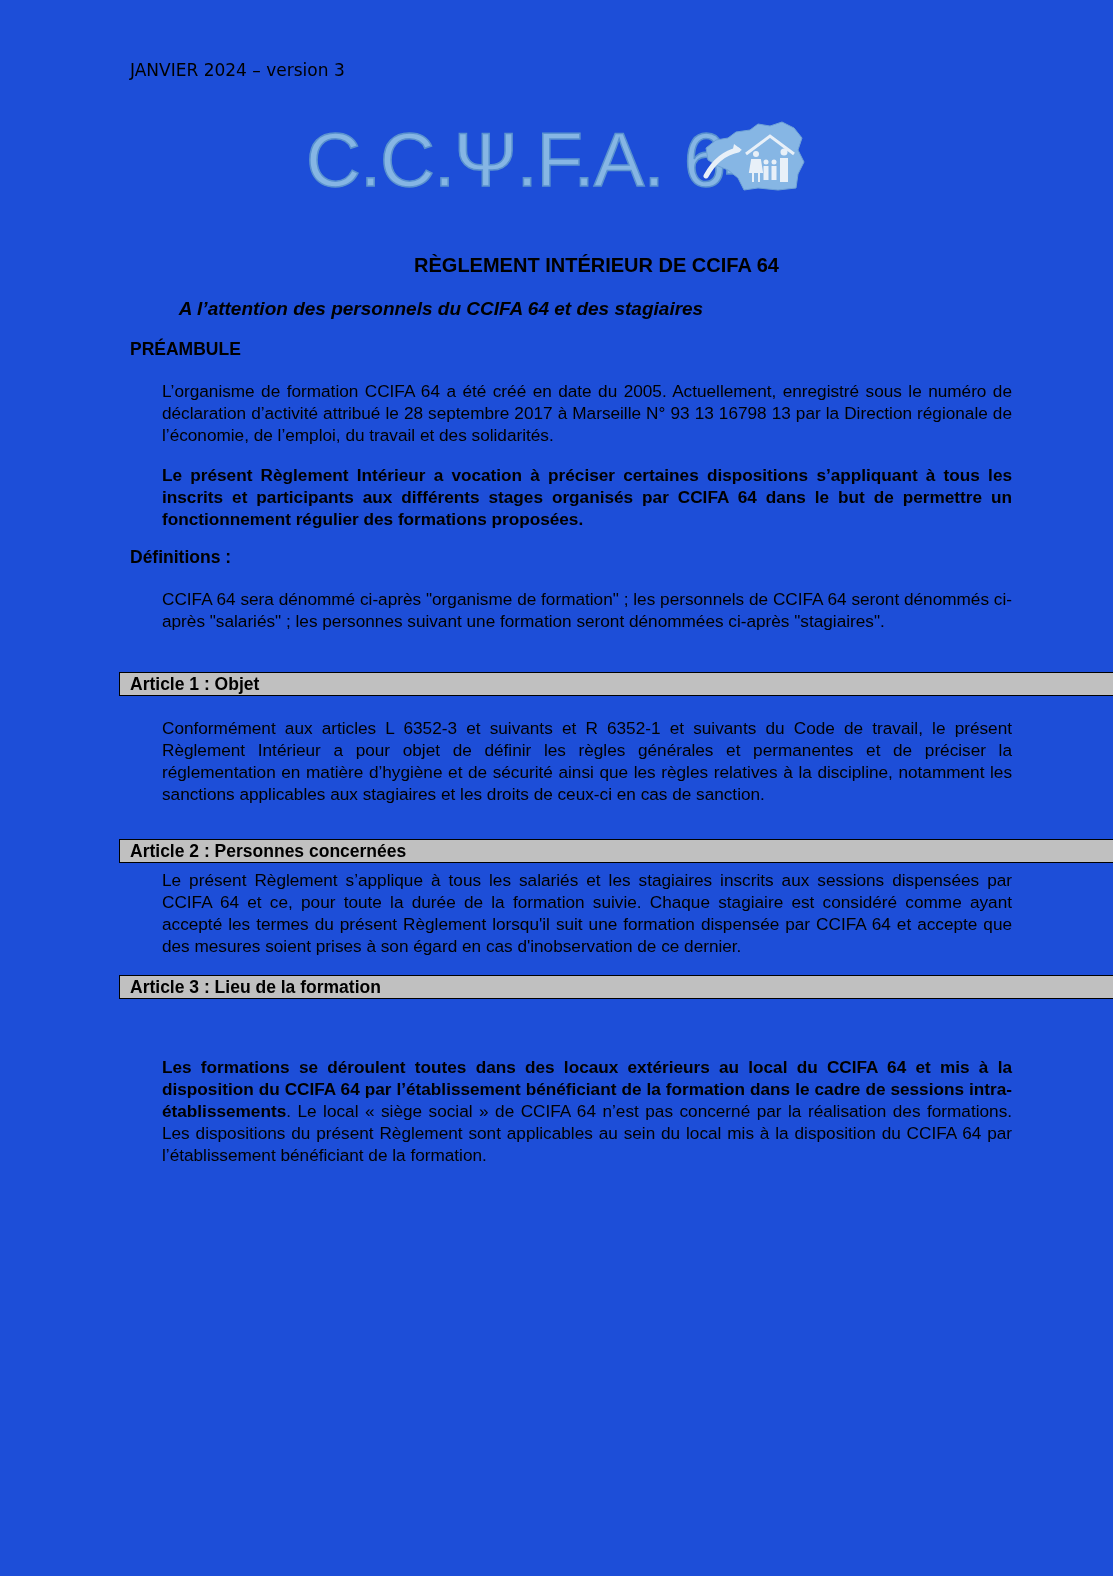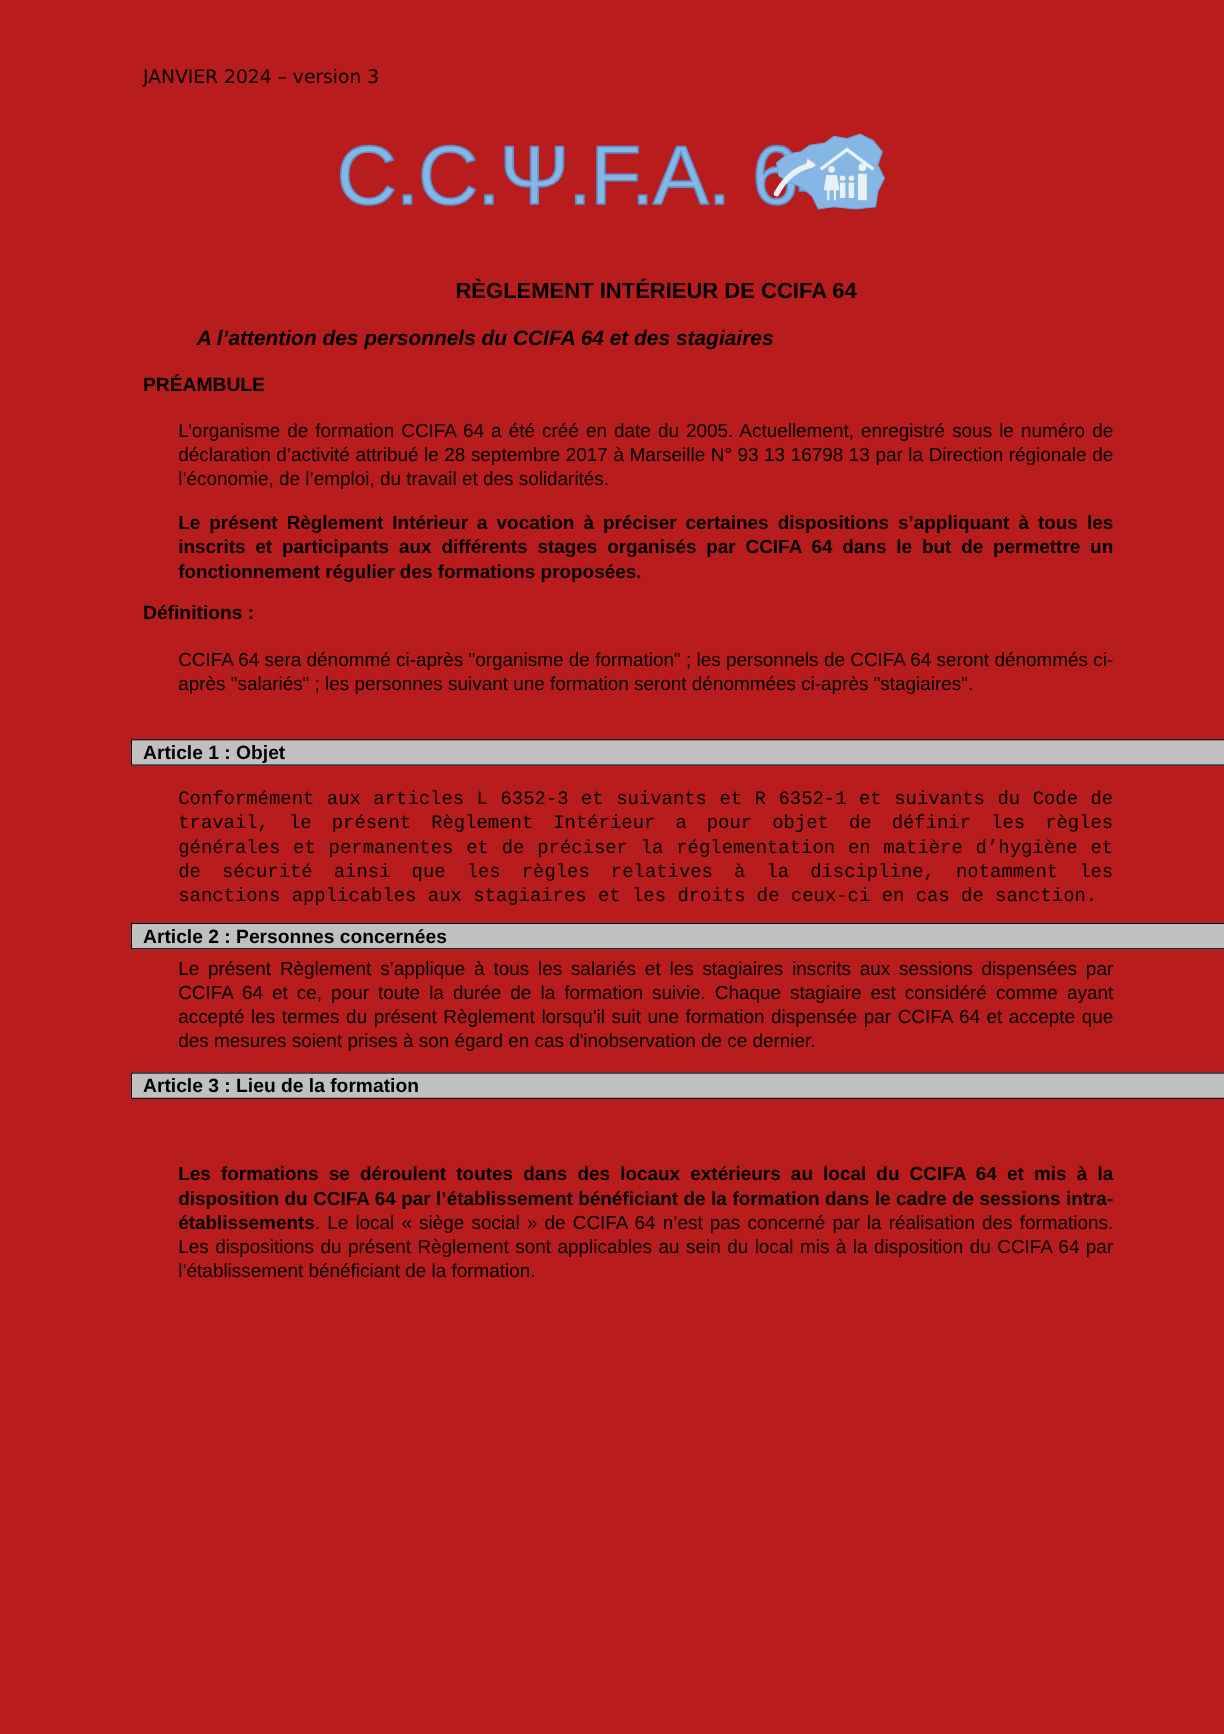--- a/index.html
+++ b/index.html
@@ -1,18 +1,18 @@
 <!DOCTYPE html>
 <html><head>
 <meta charset="utf-8">
 <style>
   html, body { margin: 0; padding: 0; background: #ffffff; }
   body { width: 1113px; height: 1576px; position: relative; overflow: hidden;
          font-family: "Liberation Sans", sans-serif; color: #000; }
-  .page { position: absolute; left: 0; top: 0; width: 1113px; height: 1576px; background: #b91c1c; }
+  .page { position: absolute; left: 0; top: 0; width: 1113px; height: 1576px; background: #1d4ed8; }
 
   .header-date { position: absolute; left: 130px; top: 60px; font-family: "DejaVu Sans", sans-serif;
                  font-size: 17px; color: #000; letter-spacing: 0px; }
 
   .logo { position: absolute; left: 306px; top: 122px; height: 80px; width: 500px; }
   .logo-text { position: absolute; left: 0; top: 0; font-family: "Liberation Sans", sans-serif;
                font-size: 76px; line-height: 76px; color: #86b6e4; font-weight: normal;
                -webkit-text-stroke: 1.5px #5a92cf; letter-spacing: -1px; white-space: nowrap; }
   .logo-map { position: absolute; left: 392px; top: -4px; width: 110px; height: 76px; }
 
@@ -69,21 +69,21 @@
   </div>
 
   <div class="h-section" style="top:547px;">Définitions :</div>
   <div class="para" style="top:588px;">
     <p>CCIFA 64 sera dénommé ci-après "organisme de formation" ; les personnels de CCIFA 64 seront dénommés ci-après "salariés" ; les personnes suivant une formation seront dénommées ci-après "stagiaires".</p>
   </div>
 
   <div class="article-bar" style="top:672px;">
     <span>Article 1 : Objet</span>
   </div>
-  <div class="para" style="top:717px;font-family:Liberation Mono, monospace;">
+  <div class="para" style="top:717px;">
     <p>Conformément aux articles L 6352-3 et suivants et R 6352-1 et suivants du Code de travail, le présent Règlement Intérieur a pour objet de définir les règles générales et permanentes et de préciser la réglementation en matière d’hygiène et de sécurité ainsi que les règles relatives à la discipline, notamment les sanctions applicables aux stagiaires et les droits de ceux-ci en cas de sanction.</p>
   </div>
 
   <div class="article-bar" style="top:839px;">
     <span>Article 2 : Personnes concernées</span>
   </div>
   <div class="para" style="top:869px;">
     <p>Le présent Règlement s’applique à tous les salariés et les stagiaires inscrits aux sessions dispensées par CCIFA 64 et ce, pour toute la durée de la formation suivie. Chaque stagiaire est considéré comme ayant accepté les termes du présent Règlement lorsqu'il suit une formation dispensée par CCIFA 64 et accepte que des mesures soient prises à son égard en cas d'inobservation de ce dernier.</p>
   </div>
 

